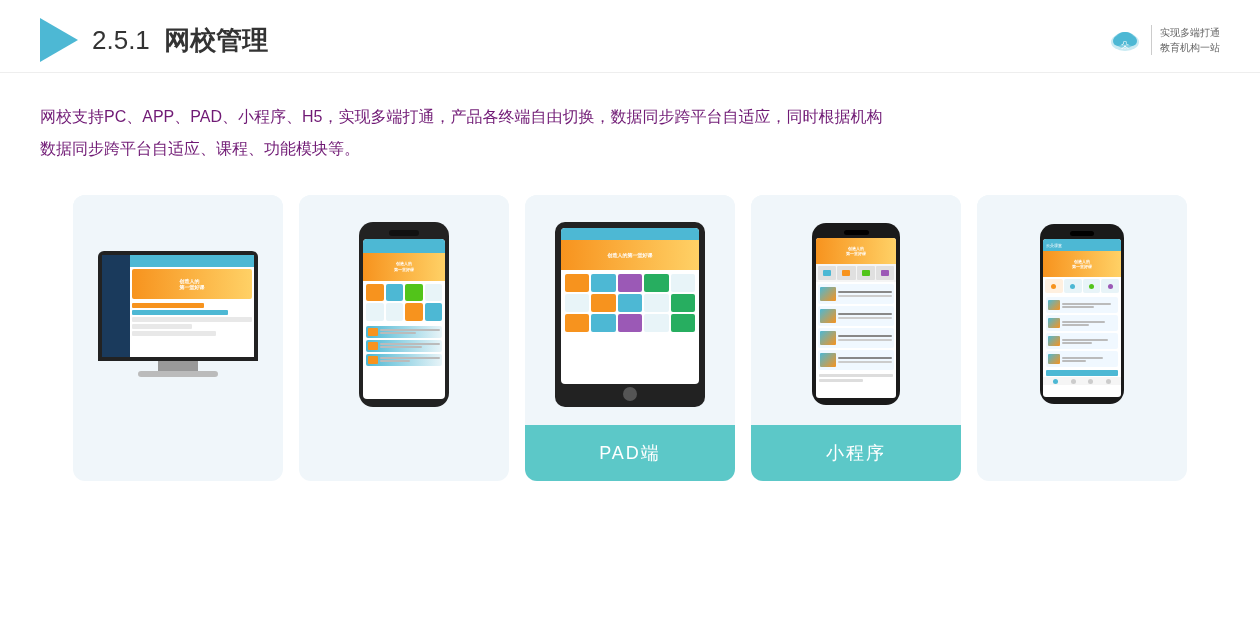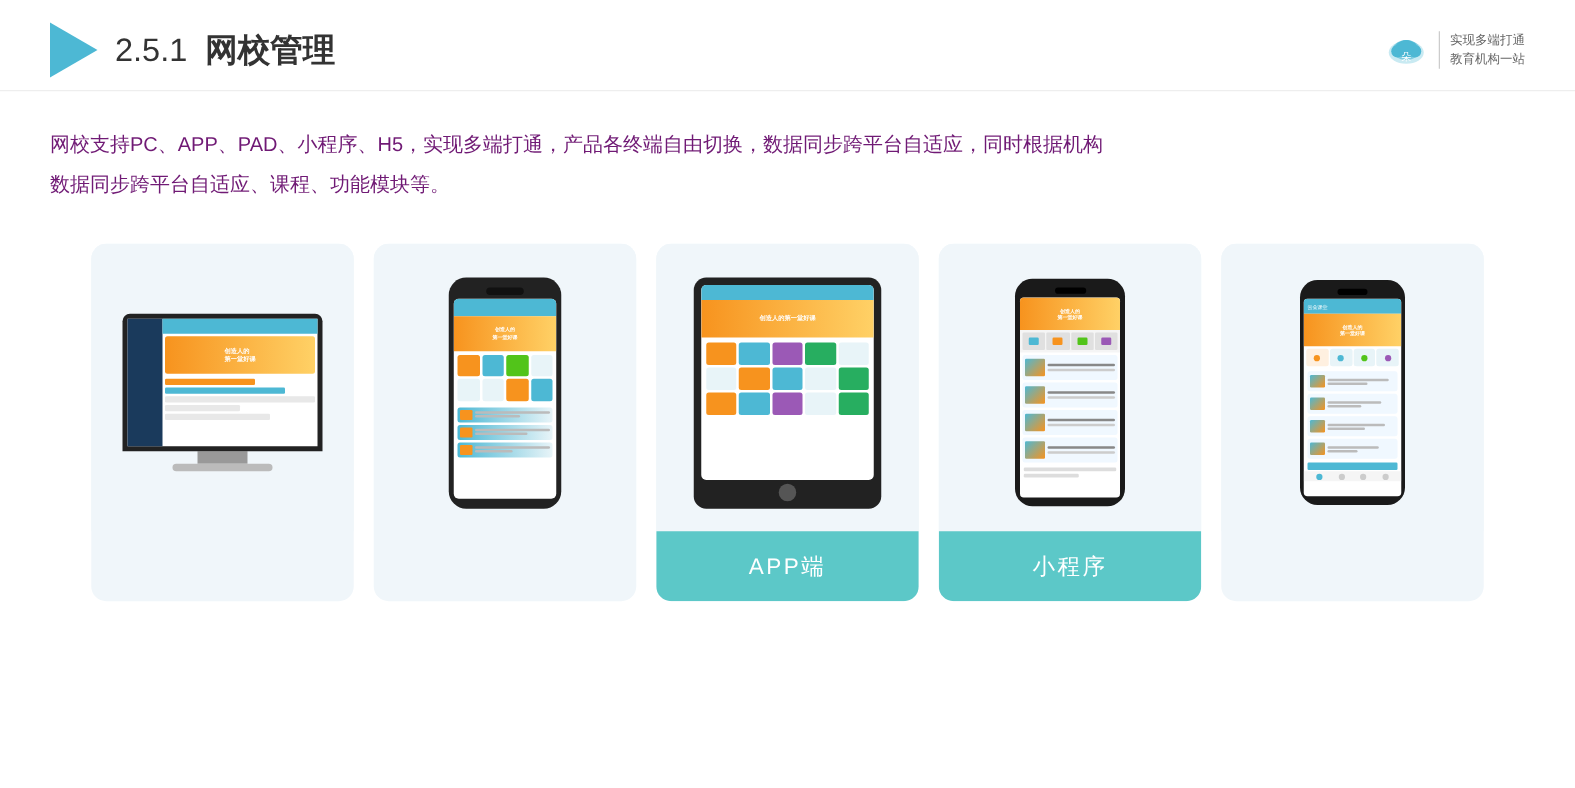--- a/index.html
+++ b/index.html
@@ -806,21 +806,21 @@
               <div class="pad-tile orange"></div>
               <div class="pad-tile teal"></div>
               <div class="pad-tile purple"></div>
               <div class="pad-tile"></div>
               <div class="pad-tile green"></div>
             </div>
           </div>
           <div class="pad-bottom-dot"></div>
         </div>
       </div>
-      <div class="card-label">APP端</div>
+      <div class="card-label">PAD端</div>
     </div>
 
     <div class="card">
       <div class="card-image-area">
         <div class="device-phone-small">
           <div class="phone-small-notch"></div>
           <div class="phone-small-screen">
             <div class="mini-banner">
               <span class="mini-banner-text">创造人的<br>第一堂好课</span>
             </div>

